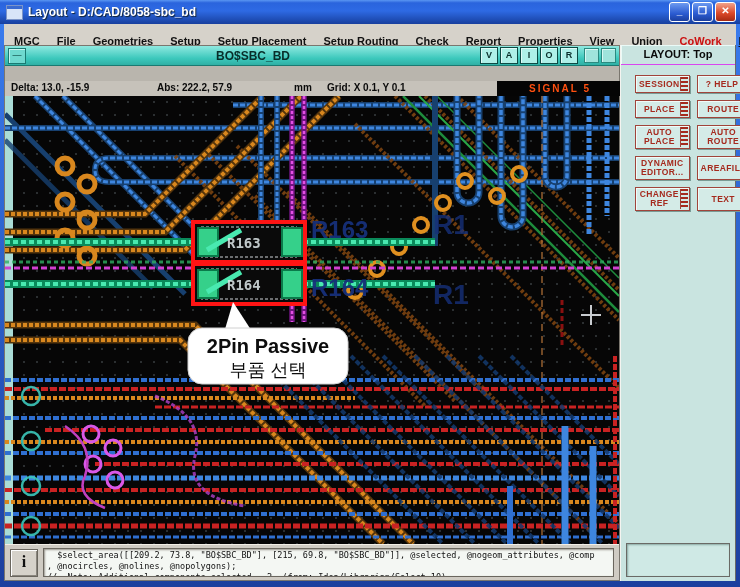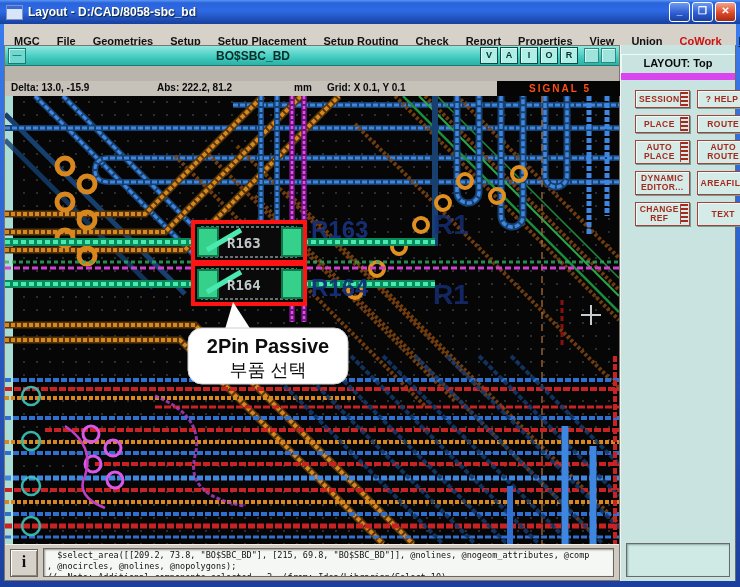--- a/index.html
+++ b/index.html
@@ -69,22 +69,22 @@
   .info-btn{width:26px;height:26px;background:#d6d2ca;border:1px solid #6a665e;
     box-shadow:inset 1px 1px 0 #fff, inset -1px -1px 0 #8a867e;
     font-family:"Liberation Serif",serif;font-weight:bold;font-size:16px;color:#111;
     text-align:center;line-height:24px;}
   .console-box{flex:1;height:100%;background:#f4f7f3;border:1px solid #6a665e;
     box-shadow:inset 1px 1px 2px #9a968e;font-family:"DejaVu Sans Mono",monospace;
     font-size:8.5px;color:#111;padding:1px 3px;box-sizing:border-box;overflow:hidden;
     line-height:11px;white-space:pre;}
 
   
-  .panel-header{height:19px;border-bottom:7px solid #d946ef;box-shadow:inset 1px 1px 0 #eafaf7;
-    text-align:center;font-size:11px;font-weight:bold;color:#0a0a0a;line-height:18px;margin-top:9px;}
+  .panel-header{height:19px;border-bottom:1px solid #d946ef;box-shadow:inset 1px 1px 0 #eafaf7;
+    text-align:center;font-size:11px;font-weight:bold;color:#0a0a0a;line-height:18px;}
   .panel-grid{display:grid;grid-template-columns:1fr 1fr;gap:7px 7px;padding:10px 14px;}
   .p-btn{position:relative;min-height:18px;background:#d4ebe7;border:1px solid #a0443a;
     box-shadow:inset 1px 1px 0 #f0fbf8, 1px 1px 0 #7a9a94;color:#a52a1e;
     font-size:8.5px;font-weight:bold;letter-spacing:.4px;text-align:center;
     display:flex;align-items:center;justify-content:center;padding:2px 9px 2px 3px;
     white-space:pre-line;line-height:9px;box-sizing:border-box;}
   .p-btn.no-icon{padding:2px 3px;}
   .stack-icon{position:absolute;right:1px;top:1px;bottom:1px;width:7px;
     border-left:1px solid #a0443a;
     background:repeating-linear-gradient(180deg,#a52a1e 0 2px,transparent 2px 4px);}
@@ -134,21 +134,21 @@
         <div class="vaior-btn">I</div>
         <div class="vaior-btn">O</div>
         <div class="vaior-btn">R</div>
       </div>
       <div class="tiny-btn"></div>
       <div class="tiny-btn"></div>
     </div>
 
     <div class="status2">
       <span style="left:6px">Delta:   13.0, -15.9</span>
-      <span style="left:152px">Abs:   222.2, 81.2</span>
+      <span style="left:152px">Abs:   222.2, 57.9</span>
       <span style="left:289px">mm</span>
       <span style="left:322px">Grid: X 0.1, Y 0.1</span>
       <div class="sig-box">SIGNAL 5</div>
     </div>
 
     <div class="canvas-wrap">
       <svg width="614" height="448" viewBox="0 0 614 448">
         <defs>
           <pattern id="dots" width="13" height="13" patternUnits="userSpaceOnUse">
             <circle cx="6" cy="6" r="0.8" fill="#93a3aa" opacity="0.6"></circle>
@@ -351,21 +351,21 @@
           <polygon points="218,240 250,240 228,206" fill="#ffffff"></polygon>
           <rect x="183" y="232" width="160" height="56" rx="14" fill="#ffffff" stroke="#d0d0d0" stroke-width="1"></rect>
           <text x="263" y="257" text-anchor="middle" font-family="Liberation Sans, sans-serif" font-size="20" font-weight="bold" fill="#0d0d0d">2Pin Passive</text>
           <text x="263" y="280" text-anchor="middle" font-family="Liberation Sans, sans-serif" font-size="18" fill="#0d0d0d">부품 선택</text>
         </g>
       </svg>
     </div>
 
     <div class="console">
       <div class="info-btn">i</div>
-      <div class="console-box"><div>  $select_area([[209.2, 73.8, "BO$SBC_BD"], [215, 69.8, "BO$SBC_BD"]], @nolines, @nogeom_attributes, @comp</div><div>, @nocircles, @nolines, @nopolygons);</div><div>//  Note: Additional components selected = 2. (from: Idea/Librarian/Select 10)</div></div>
+      <div class="console-box"><div>  $select_area([[209.2, 73.8, "BO$SBC_BD"], [215, 69.8, "BO$SBC_BD"]], @selected, @nogeom_attributes, @comp</div><div>, @nocircles, @nolines, @nopolygons);</div><div>//  Note: Additional components selected = 2. (from: Idea/Librarian/Select 10)</div></div>
     </div>
   </div>
 
   <div class="rightcol">
     <div class="panel-header">LAYOUT: Top</div>
     <div class="panel-grid">
       <div class="p-btn"><span>SESSION</span><span class="stack-icon"></span></div>
       <div class="p-btn no-icon"><span>? HELP ?</span></div>
       <div class="p-btn"><span>PLACE</span><span class="stack-icon"></span></div>
       <div class="p-btn"><span>ROUTE</span><span class="stack-icon"></span></div>

